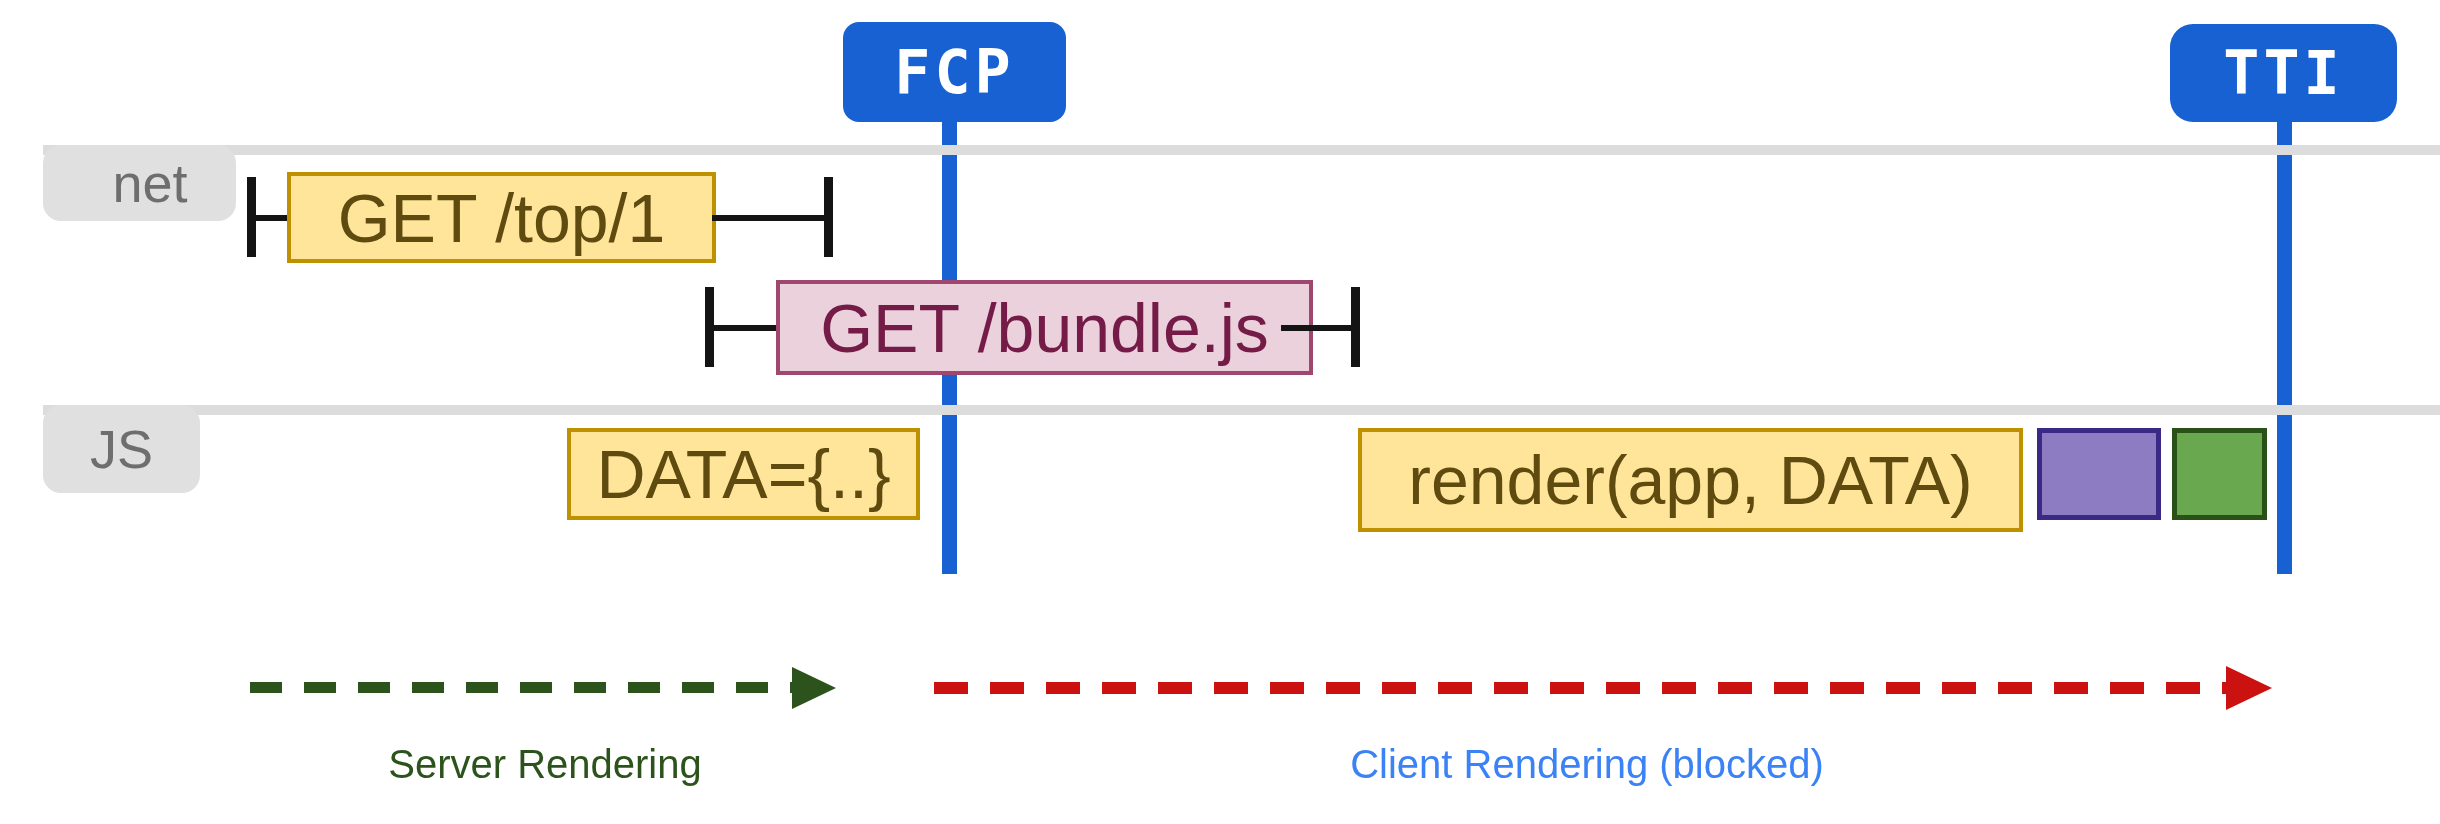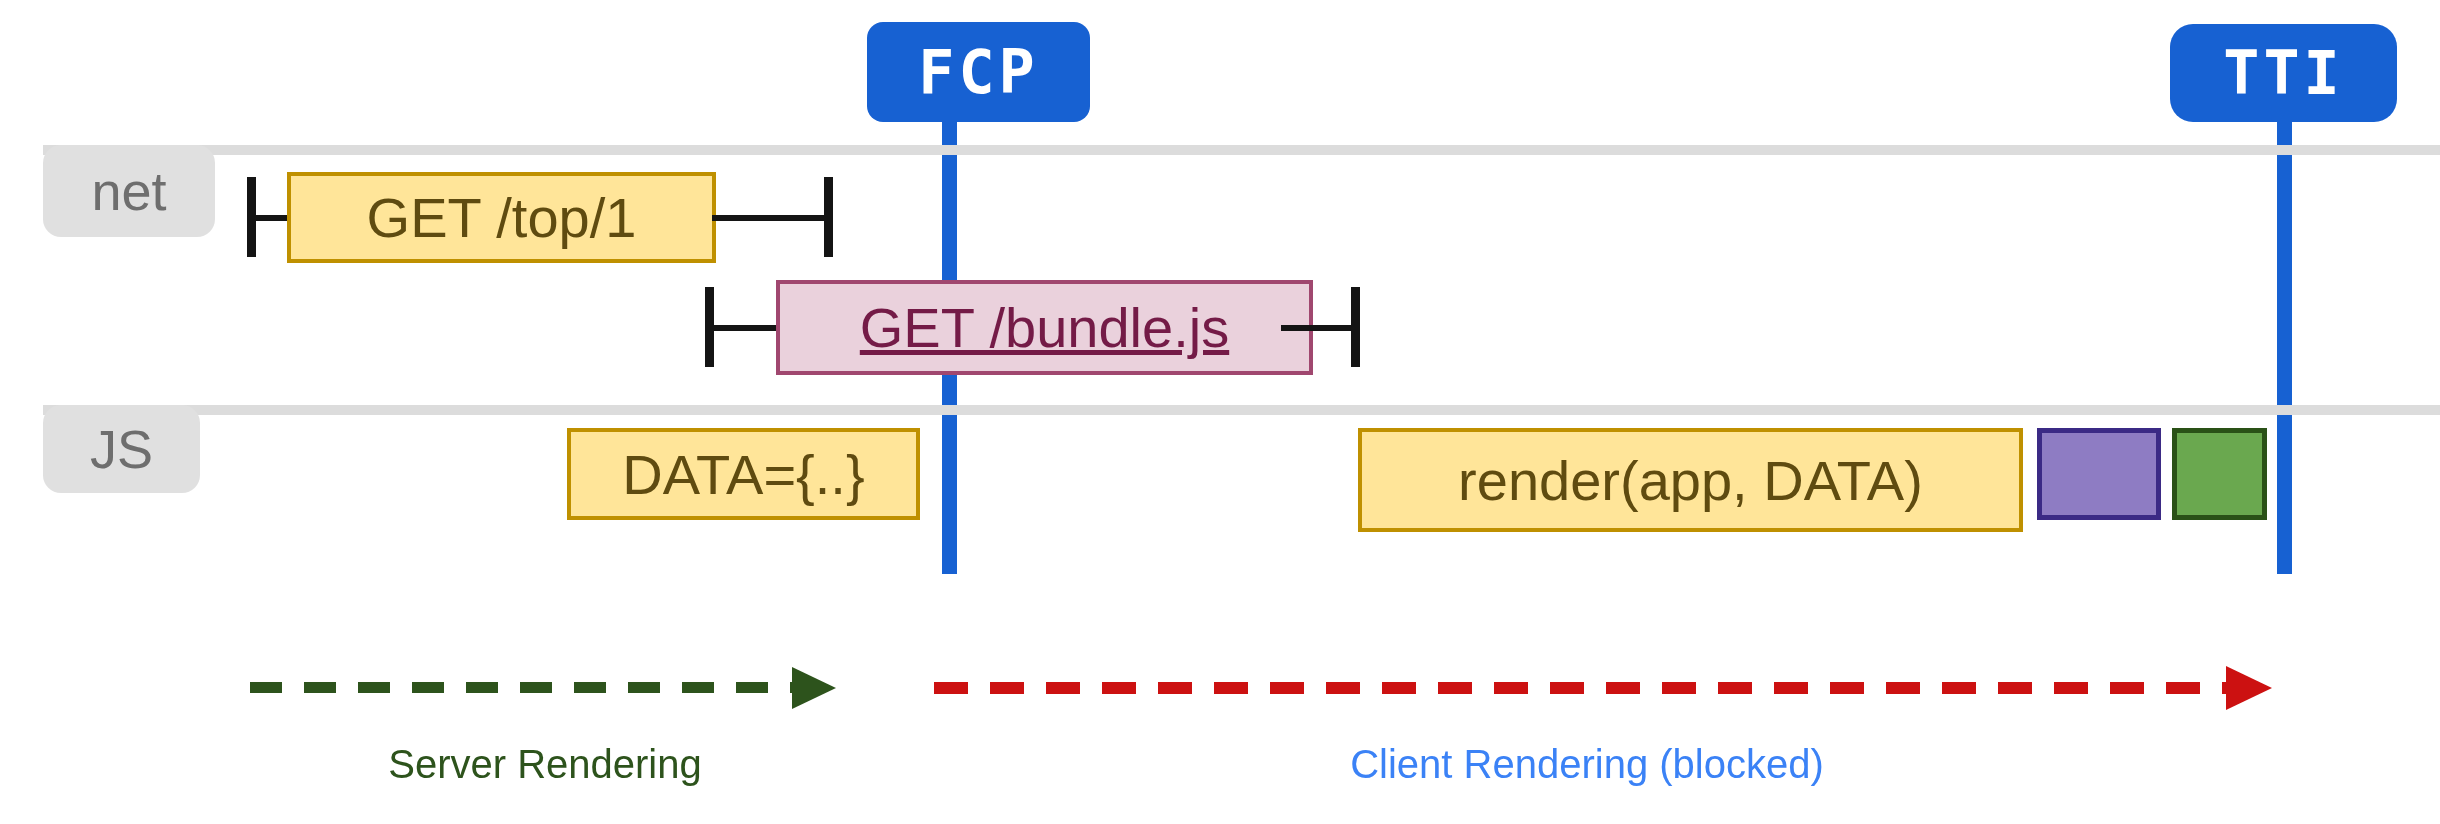--- a/index.html
+++ b/index.html
@@ -8,21 +8,21 @@
   .track-line{position:absolute;left:43px;width:2397px;height:10px;background:#dcdcdc;z-index:2;}
   .track-label{position:absolute;left:43px;background:#e0e0e0;border-radius:18px;color:#6e6e6e;
                display:flex;align-items:center;justify-content:center;font-size:54px;z-index:3;}
   .marker-line{position:absolute;top:118px;width:15px;height:456px;background:#1761d2;z-index:1;}
   .badge{position:absolute;background:#1761d2;border-radius:16px;color:#ffffff;
          font-family:"DejaVu Sans Mono",monospace;font-weight:bold;font-size:60px;letter-spacing:4px;
          display:flex;align-items:center;justify-content:center;z-index:5;}
   .tick{position:absolute;width:9px;height:80px;background:#141414;z-index:4;}
   .hline{position:absolute;height:6px;background:#141414;z-index:4;}
   .box{position:absolute;display:flex;align-items:center;justify-content:center;
-       font-size:56px;z-index:4;box-sizing:border-box;white-space:nowrap;}
+       font-size:68px;z-index:4;box-sizing:border-box;white-space:nowrap;}
   .box.yellow{background:#ffe599;border:4px solid #bf9000;color:#5f4b10;}
   .box.pink{background:#ead1dc;border:4px solid #a0476f;color:#741b47;}
   .box.purple{background:#8e7cc3;border:5px solid #3b2a85;}
   .box.green{background:#6aa84f;border:5px solid #2a5117;}
   .dash{position:absolute;z-index:3;}
   .dash.greenline{background:repeating-linear-gradient(90deg,#2d531c 0 32px,transparent 32px 54px);}
   .dash.redline{background:repeating-linear-gradient(90deg,#cc1111 0 34px,transparent 34px 56px);}
   .arrowhead{position:absolute;width:0;height:0;z-index:3;}
   .arrowhead.greenhead{border-left:44px solid #2d531c;border-top:21px solid transparent;border-bottom:21px solid transparent;}
   .arrowhead.redhead{border-left:46px solid #cc1111;border-top:22px solid transparent;border-bottom:22px solid transparent;}
@@ -34,35 +34,35 @@
 <body>
 
 <div class="canvas">
 
   <div class="marker-line" style="left:942px;"></div>
   <div class="marker-line" style="left:2277px;"></div>
 
   <div class="track-line" style="top:145px;"></div>
   <div class="track-line" style="top:405px;"></div>
 
-  <div class="track-label" style="top:145px;width:172px;height:92px;">net</div>
+  <div class="track-label" style="top:145px;width:172px;height:76px;padding-left:21px;">net</div>
   <div class="track-label" style="top:405px;width:157px;height:88px;">JS</div>
 
-  <div class="badge" style="left:843px;top:22px;width:223px;height:100px;margin-left:24px;">FCP</div>
+  <div class="badge" style="left:843px;top:22px;width:223px;height:100px;">FCP</div>
   <div class="badge" style="left:2170px;top:24px;width:227px;height:98px;border-radius:23px;">TTI</div>
 
   <div class="tick" style="left:247px;top:177px;"></div>
   <div class="hline" style="left:251px;top:215px;width:40px;"></div>
   <div class="box yellow" style="left:287px;top:172px;width:429px;height:91px;">GET /top/1</div>
   <div class="hline" style="left:712px;top:215px;width:118px;"></div>
   <div class="tick" style="left:824px;top:177px;"></div>
 
   <div class="tick" style="left:705px;top:287px;"></div>
   <div class="hline" style="left:710px;top:325px;width:66px;"></div>
-  <div class="box pink" style="left:776px;top:280px;width:537px;height:95px;text-decoration:underline;">GET /bundle.js</div>
+  <div class="box pink" style="left:776px;top:280px;width:537px;height:95px;">GET /bundle.js</div>
   <div class="hline" style="left:1281px;top:325px;width:74px;"></div>
   <div class="tick" style="left:1351px;top:287px;"></div>
 
   <div class="box yellow" style="left:567px;top:428px;width:353px;height:92px;">DATA={..}</div>
   <div class="box yellow" style="left:1358px;top:428px;width:665px;height:104px;">render(app, DATA)</div>
   <div class="box purple" style="left:2037px;top:428px;width:124px;height:92px;"></div>
   <div class="box green" style="left:2172px;top:428px;width:95px;height:92px;"></div>
 
   <div class="dash greenline" style="left:250px;top:682px;width:546px;height:11px;"></div>
   <div class="arrowhead greenhead" style="left:792px;top:667px;"></div>

